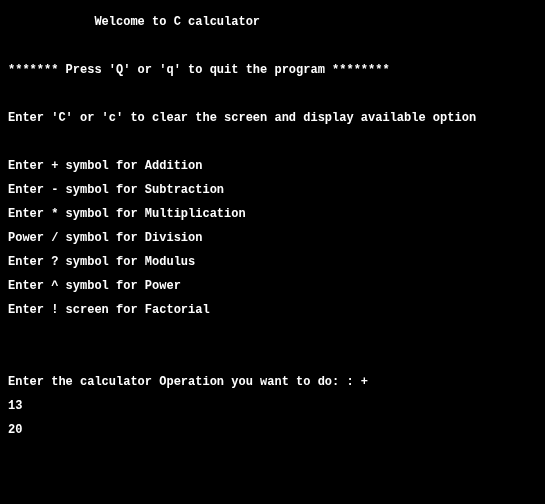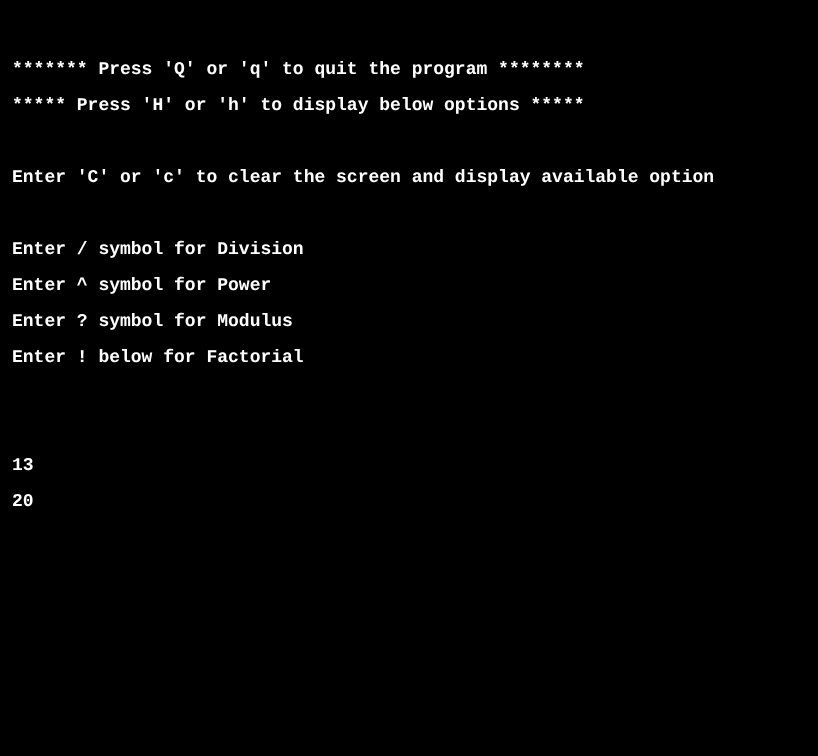--- a/index.html
+++ b/index.html
@@ -21,32 +21,36 @@
     }
     .line {
       display: block;
       min-height: 12px;
     }
   </style>
 </head>
 <body>
 
 <div class="terminal">
+<span class="line">            Welcome to C calculator</span>
 <span class="line"></span>
 <span class="line">******* Press 'Q' or 'q' to quit the program ********</span>
-<span class="line">***** Press 'H' or 'h' to display below options *****</span>
 <span class="line"></span>
 <span class="line">Enter 'C' or 'c' to clear the screen and display available option</span>
 <span class="line"></span>
-<span class="line">Enter / symbol for Division</span>
+<span class="line">Enter + symbol for Addition</span>
+<span class="line">Enter - symbol for Subtraction</span>
+<span class="line">Enter * symbol for Multiplication</span>
+<span class="line">Power / symbol for Division</span>
+<span class="line">Enter ? symbol for Modulus</span>
 <span class="line">Enter ^ symbol for Power</span>
-<span class="line">Enter ? symbol for Modulus</span>
-<span class="line">Enter ! below for Factorial</span>
+<span class="line">Enter ! screen for Factorial</span>
 <span class="line"></span>
 <span class="line"></span>
+<span class="line">Enter the calculator Operation you want to do: : +</span>
 <span class="line">13</span>
 <span class="line">20</span>
 
 
 
 
 
 
 
 

